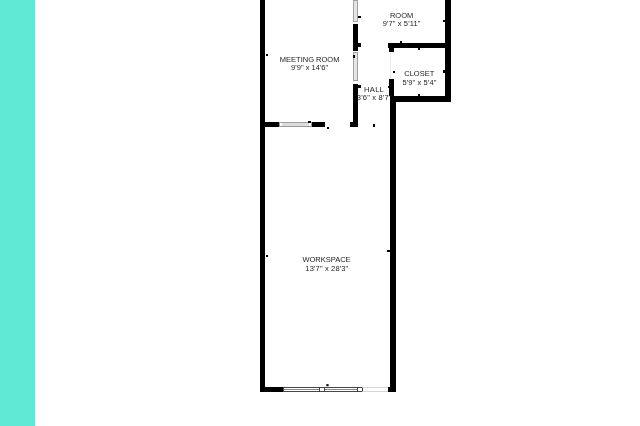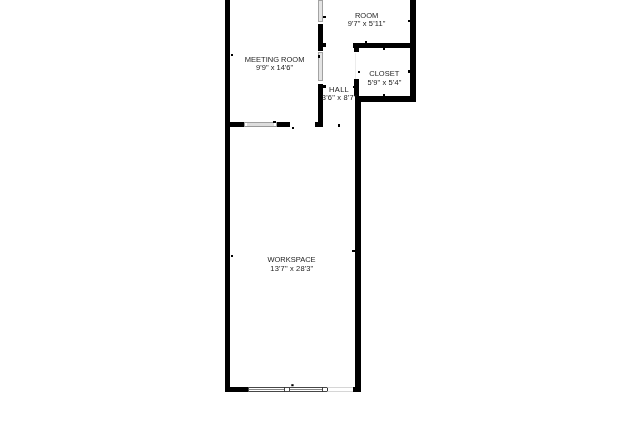--- a/index.html
+++ b/index.html
@@ -1,16 +1,16 @@
 <!DOCTYPE html>
 <html><head>
 <meta charset="utf-8">
 <style>
   html,body{margin:0;padding:0;background:#ffffff;}
-  .page{width:591px;height:426px;position:relative;background:#5eead4;overflow:hidden;}
+  .page{width:591px;height:426px;position:relative;background:#5eead4;overflow:hidden;padding-left:35px;}
   text{font-family:"Liberation Sans",sans-serif;fill:#222222;}
 </style>
 </head>
 <body>
 <div class="page">
 <svg width="640" height="426" viewBox="0 0 640 426" xmlns="http://www.w3.org/2000/svg">
 
   <rect x="0" y="0" width="640" height="426" fill="#ffffff"></rect>
 
   <g shape-rendering="crispEdges">

